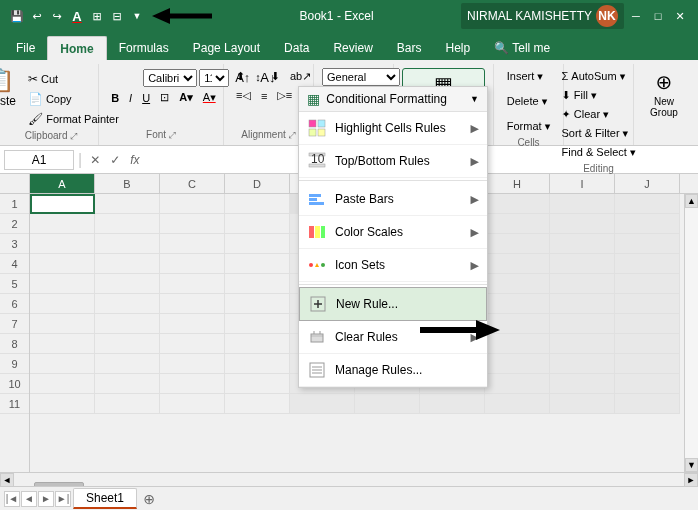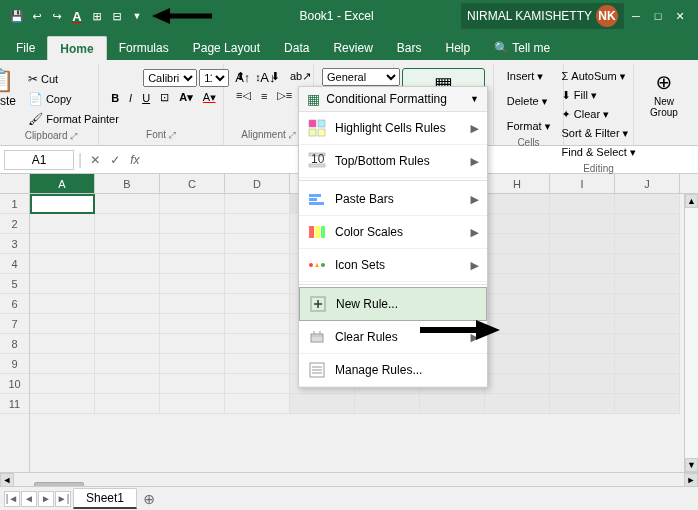--- a/index.html
+++ b/index.html
@@ -199,21 +199,21 @@
     .sheet-nav-btn { width: 16px; height: 16px; display: flex; align-items: center; justify-content: center; cursor: pointer; font-size: 10px; color: #666; border: 1px solid #ccc; background: white; }
     .sheet-tab {
       padding: 2px 12px;
       font-size: 12px;
       background: white;
       border: 1px solid #ccc;
       border-bottom: none;
       cursor: pointer;
       border-radius: 2px 2px 0 0;
     }
-    .sheet-tab.active { background: white; border-bottom: 2px solid #404040; font-weight: 500; }
+    .sheet-tab.active { background: white; border-bottom: 2px solid #c2410c; font-weight: 500; }
     .add-sheet { width: 20px; height: 20px; display: flex; align-items: center; justify-content: center; cursor: pointer; font-size: 14px; color: #666; }
 
     
     .dropdown-menu {
       position: absolute;
       top: 86px;
       left: 298px;
       width: 190px;
       background: white;
       border: 1px solid #ccc;

